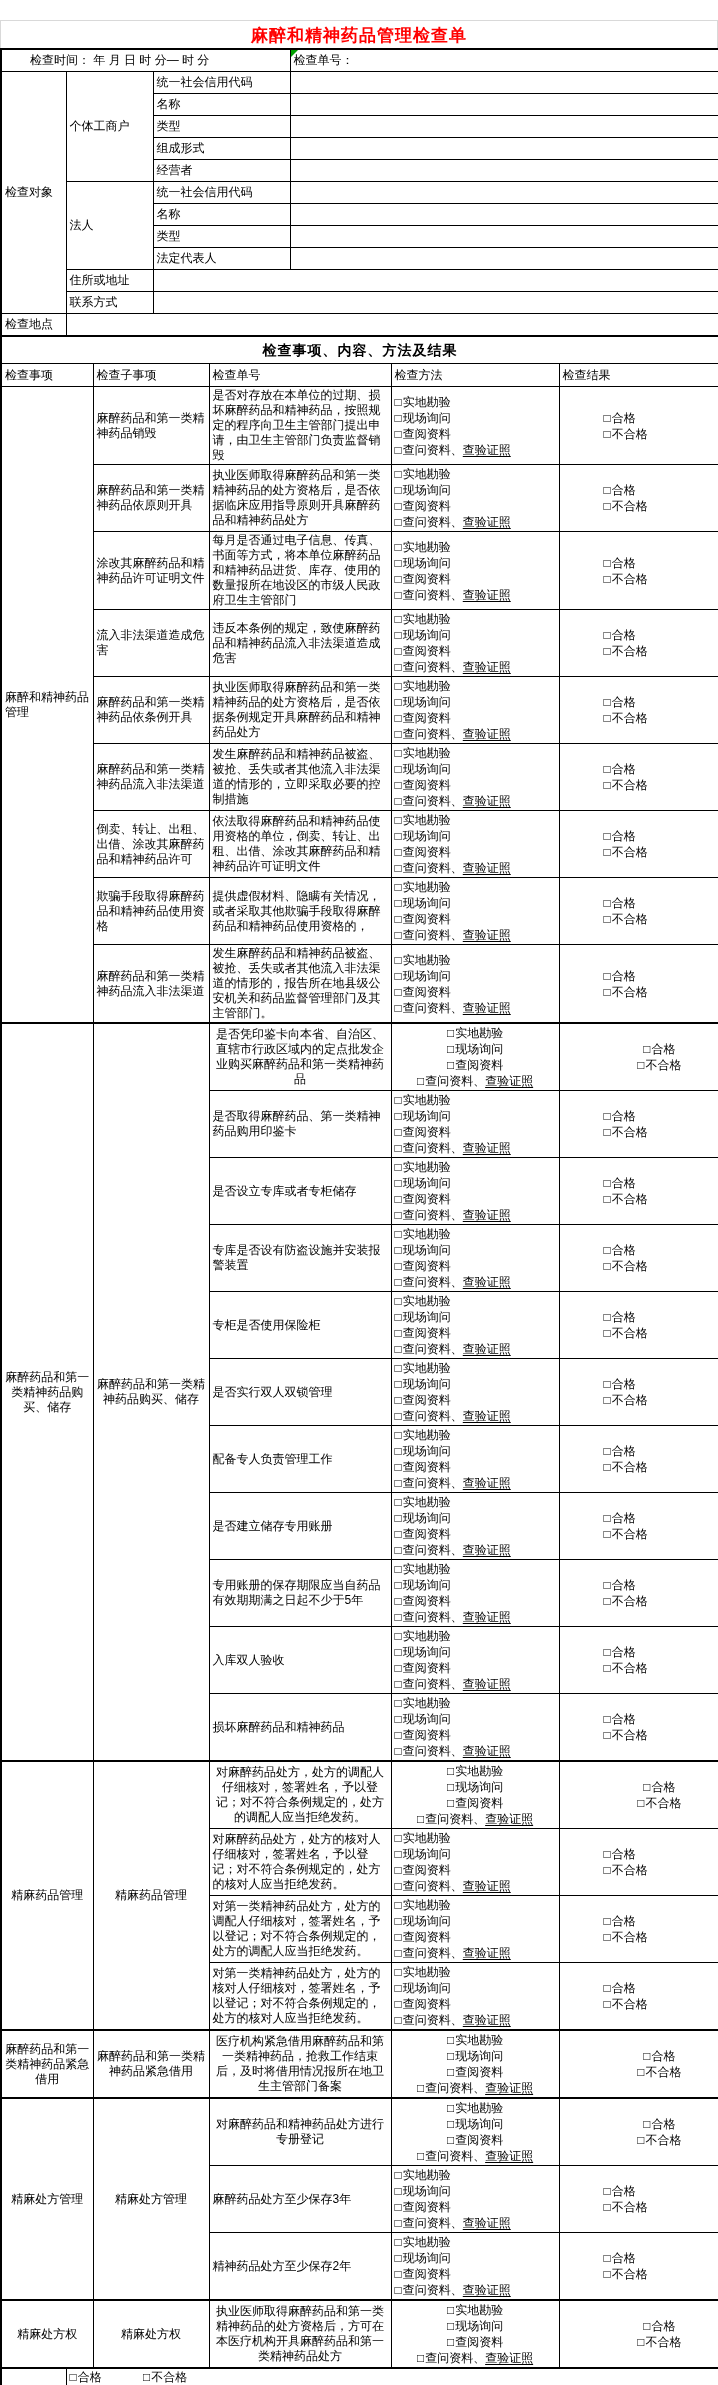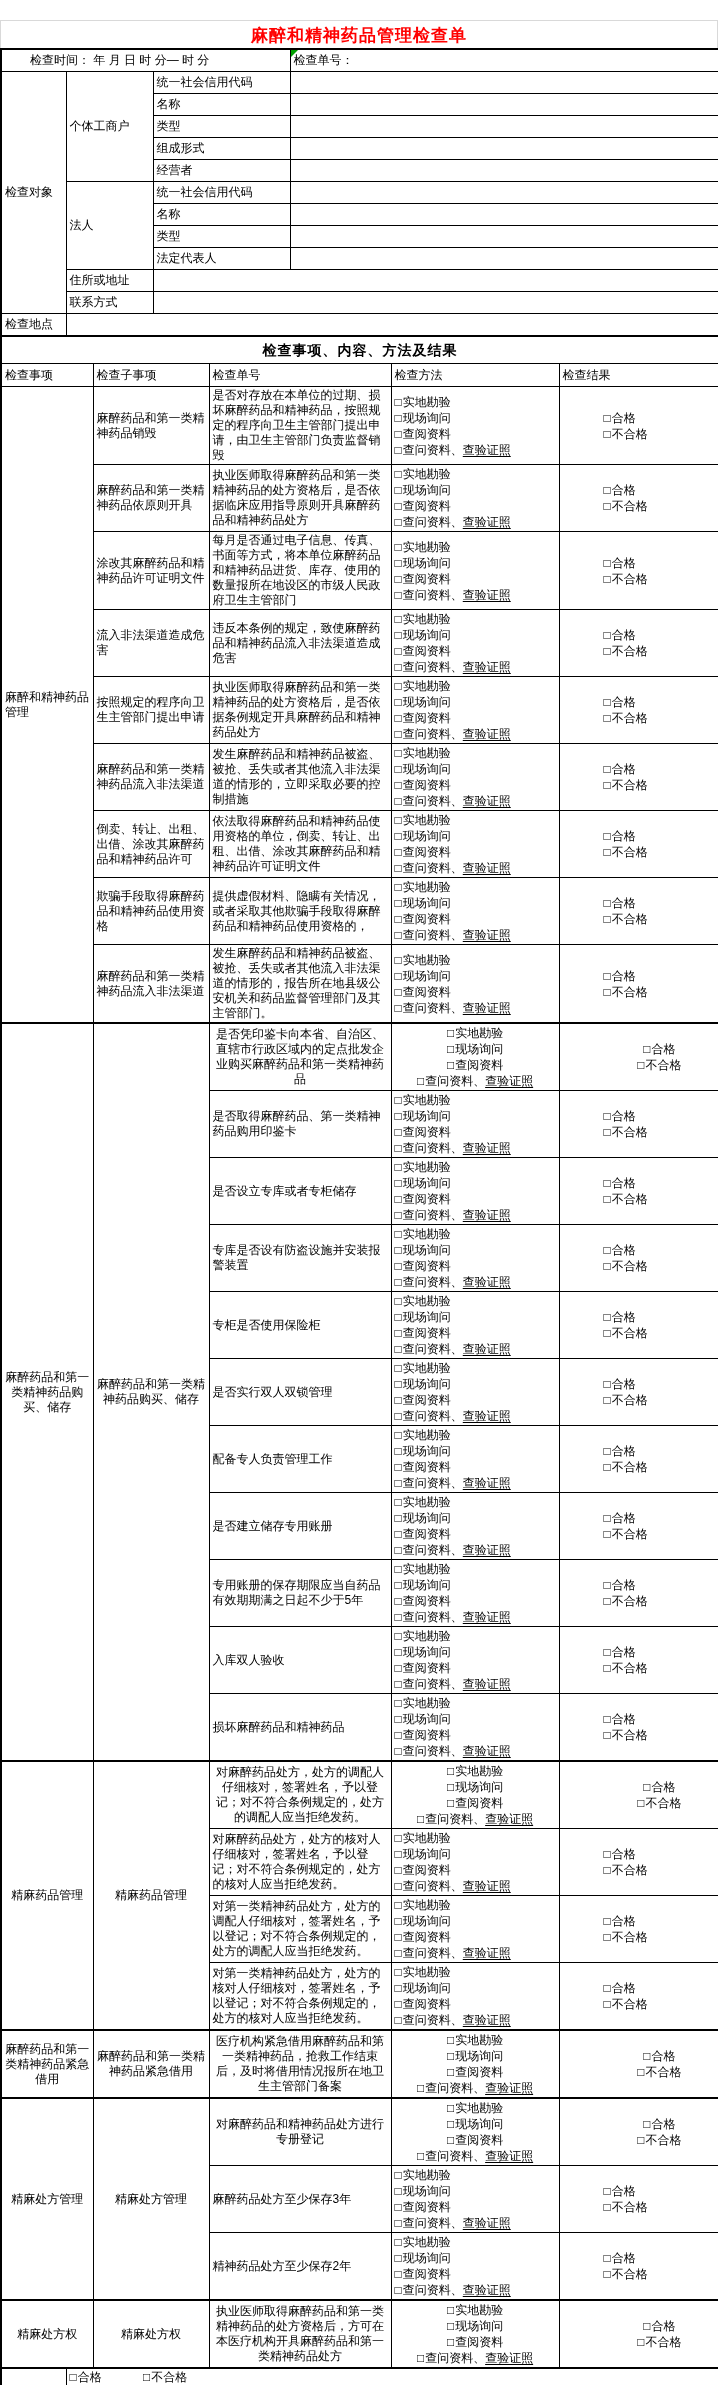--- a/index.html
+++ b/index.html
@@ -172,21 +172,21 @@
             <div class="opt"><span class="cb">□</span><span>现场询问</span></div>
             <div class="opt"><span class="cb">□</span><span>查阅资料</span></div>
             <div class="opt"><span class="cb">□</span><span><span>查问资料、</span><u>查验证照</u></span></div>
           </td>
           <td class="results-cell">
             <div class="opt"><span class="cb">□</span><span>合格</span></div>
             <div class="opt"><span class="cb">□</span><span>不合格</span></div>
           </td>
         </tr>
         <tr>
-          <td>按照规定的程序向卫生主管部门提出申请</td>
+          <td>麻醉药品和第一类精神药品依条例开具</td>
           <td>执业医师取得麻醉药品和第一类精神药品的处方资格后，是否依据条例规定开具麻醉药品和精神药品处方</td>
           <td class="methods-cell">
             <div class="opt"><span class="cb">□</span><span>实地勘验</span></div>
             <div class="opt"><span class="cb">□</span><span>现场询问</span></div>
             <div class="opt"><span class="cb">□</span><span>查阅资料</span></div>
             <div class="opt"><span class="cb">□</span><span><span>查问资料、</span><u>查验证照</u></span></div>
           </td>
           <td class="results-cell">
             <div class="opt"><span class="cb">□</span><span>合格</span></div>
             <div class="opt"><span class="cb">□</span><span>不合格</span></div>

